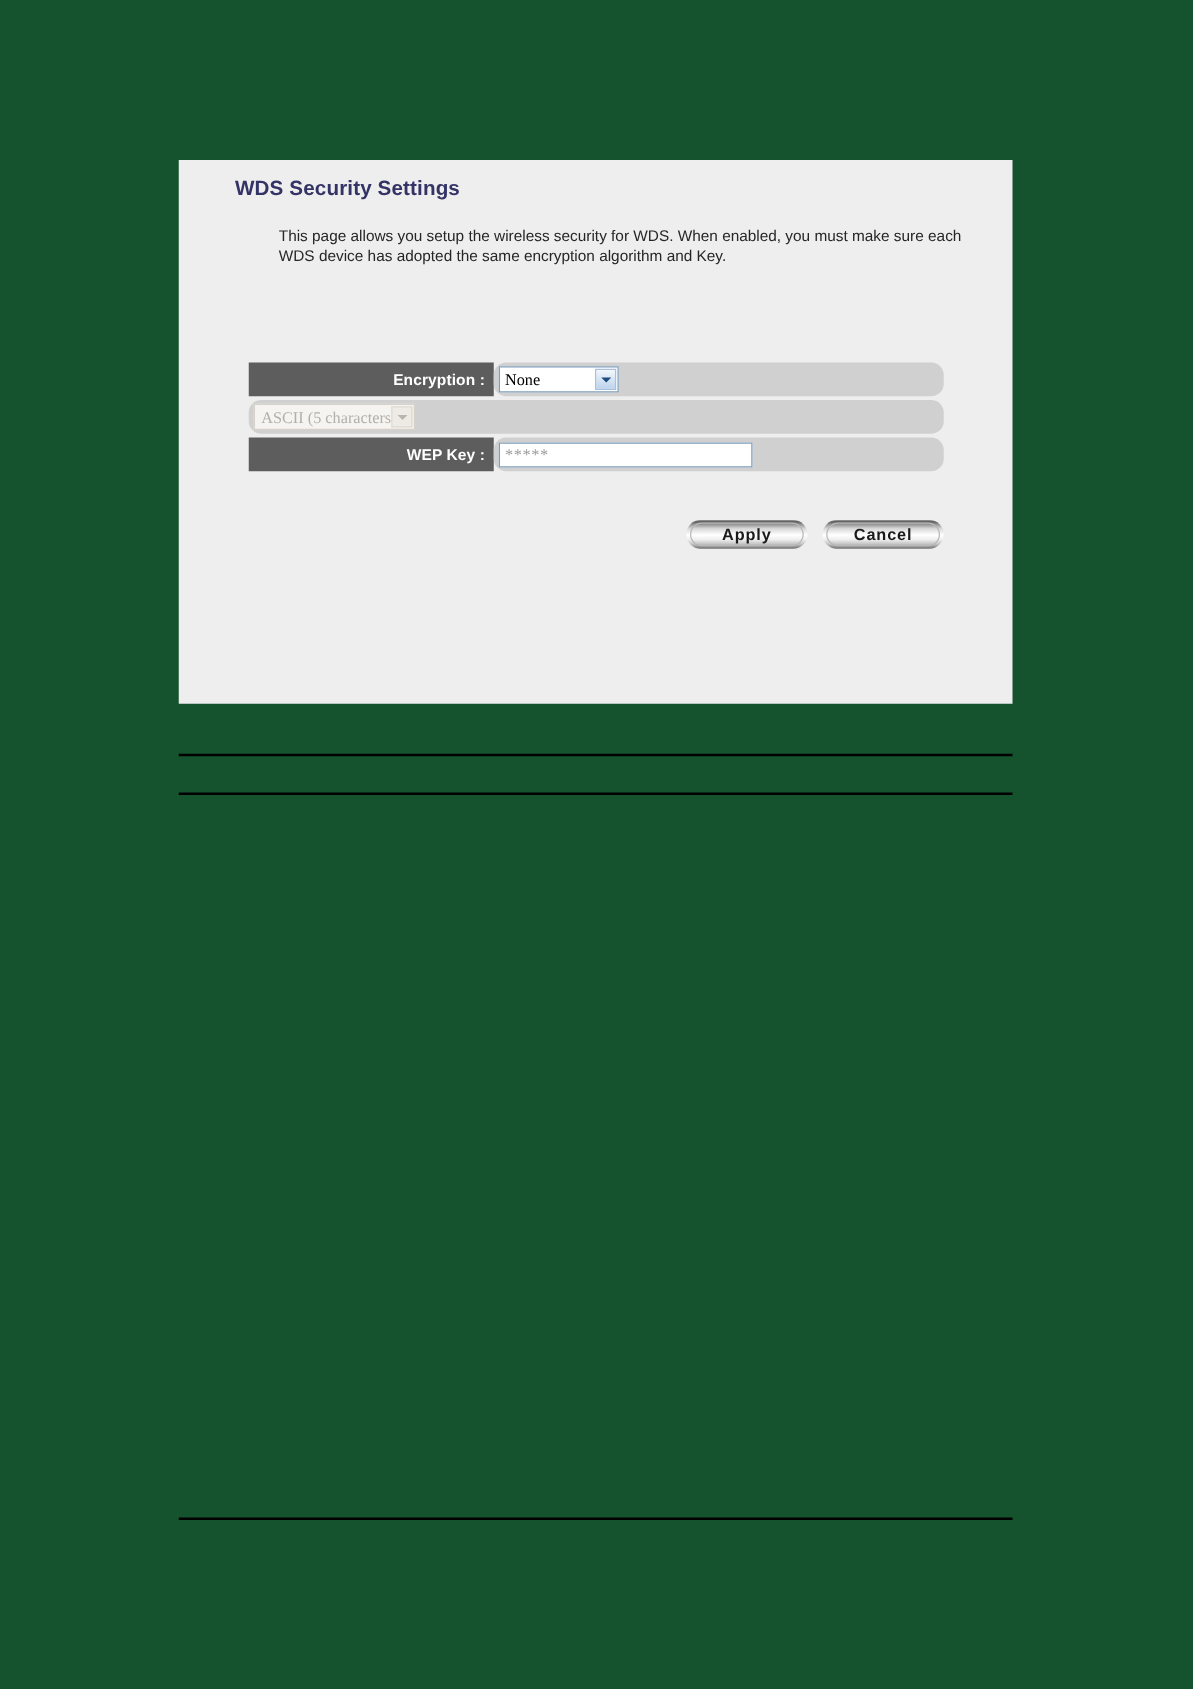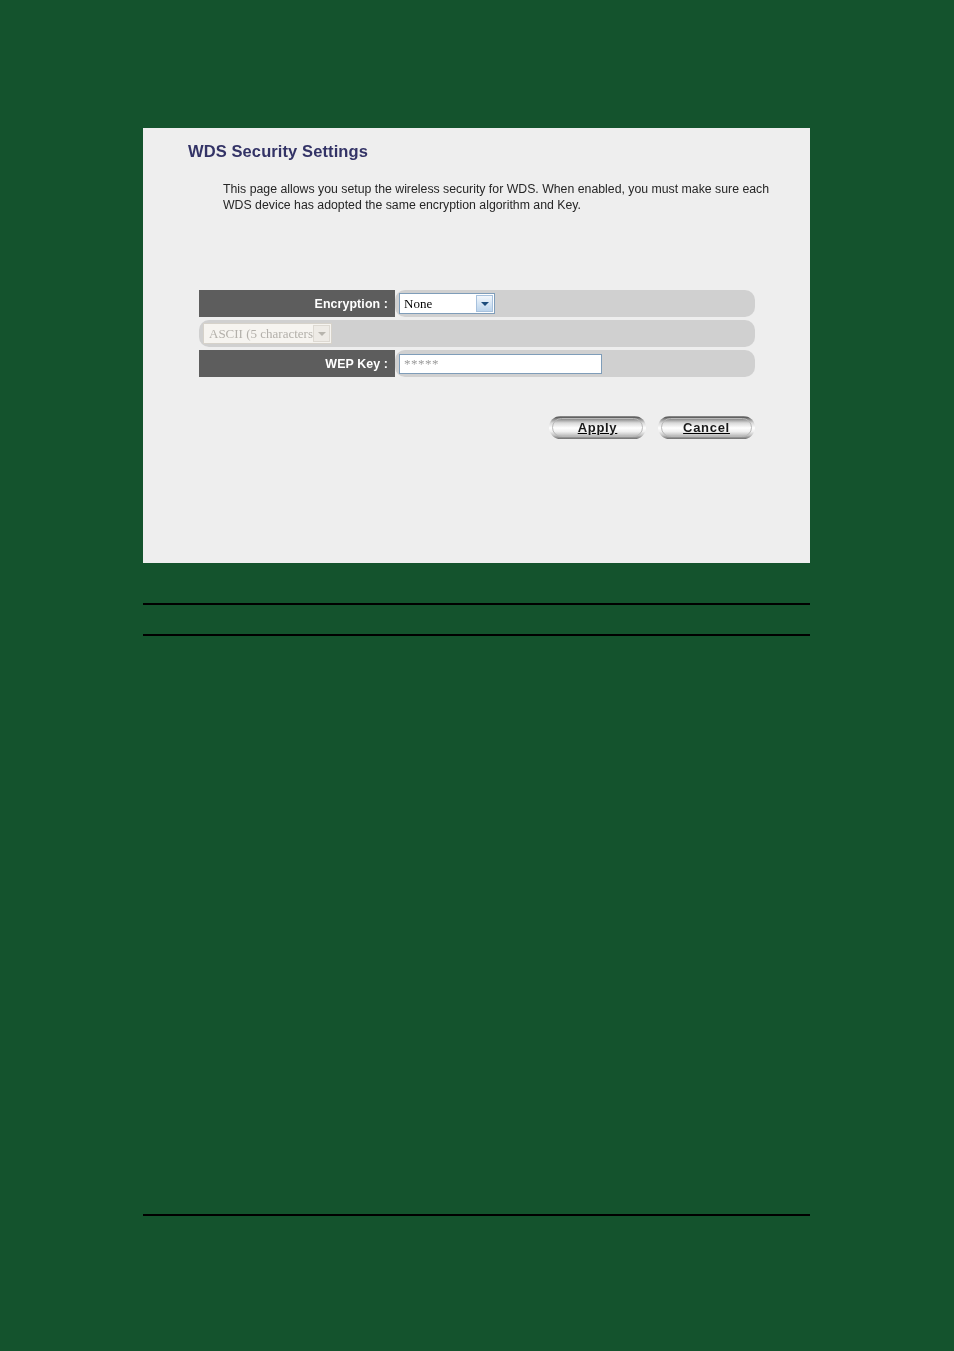--- a/index.html
+++ b/index.html
@@ -183,21 +183,20 @@
 
   
   .button-row {
     position: absolute;
     left: 56px;
     top: 288px;
     width: 556px;
     display: flex;
     justify-content: flex-end;
     gap: 12px;
-    text-decoration: underline;
   }
 
   .btn {
     position: relative;
     width: 97px;
     height: 23px;
     border-radius: 12px;
     background: linear-gradient(to bottom,
         #9a9a9a 0%,
         #5e5e5e 6%,

